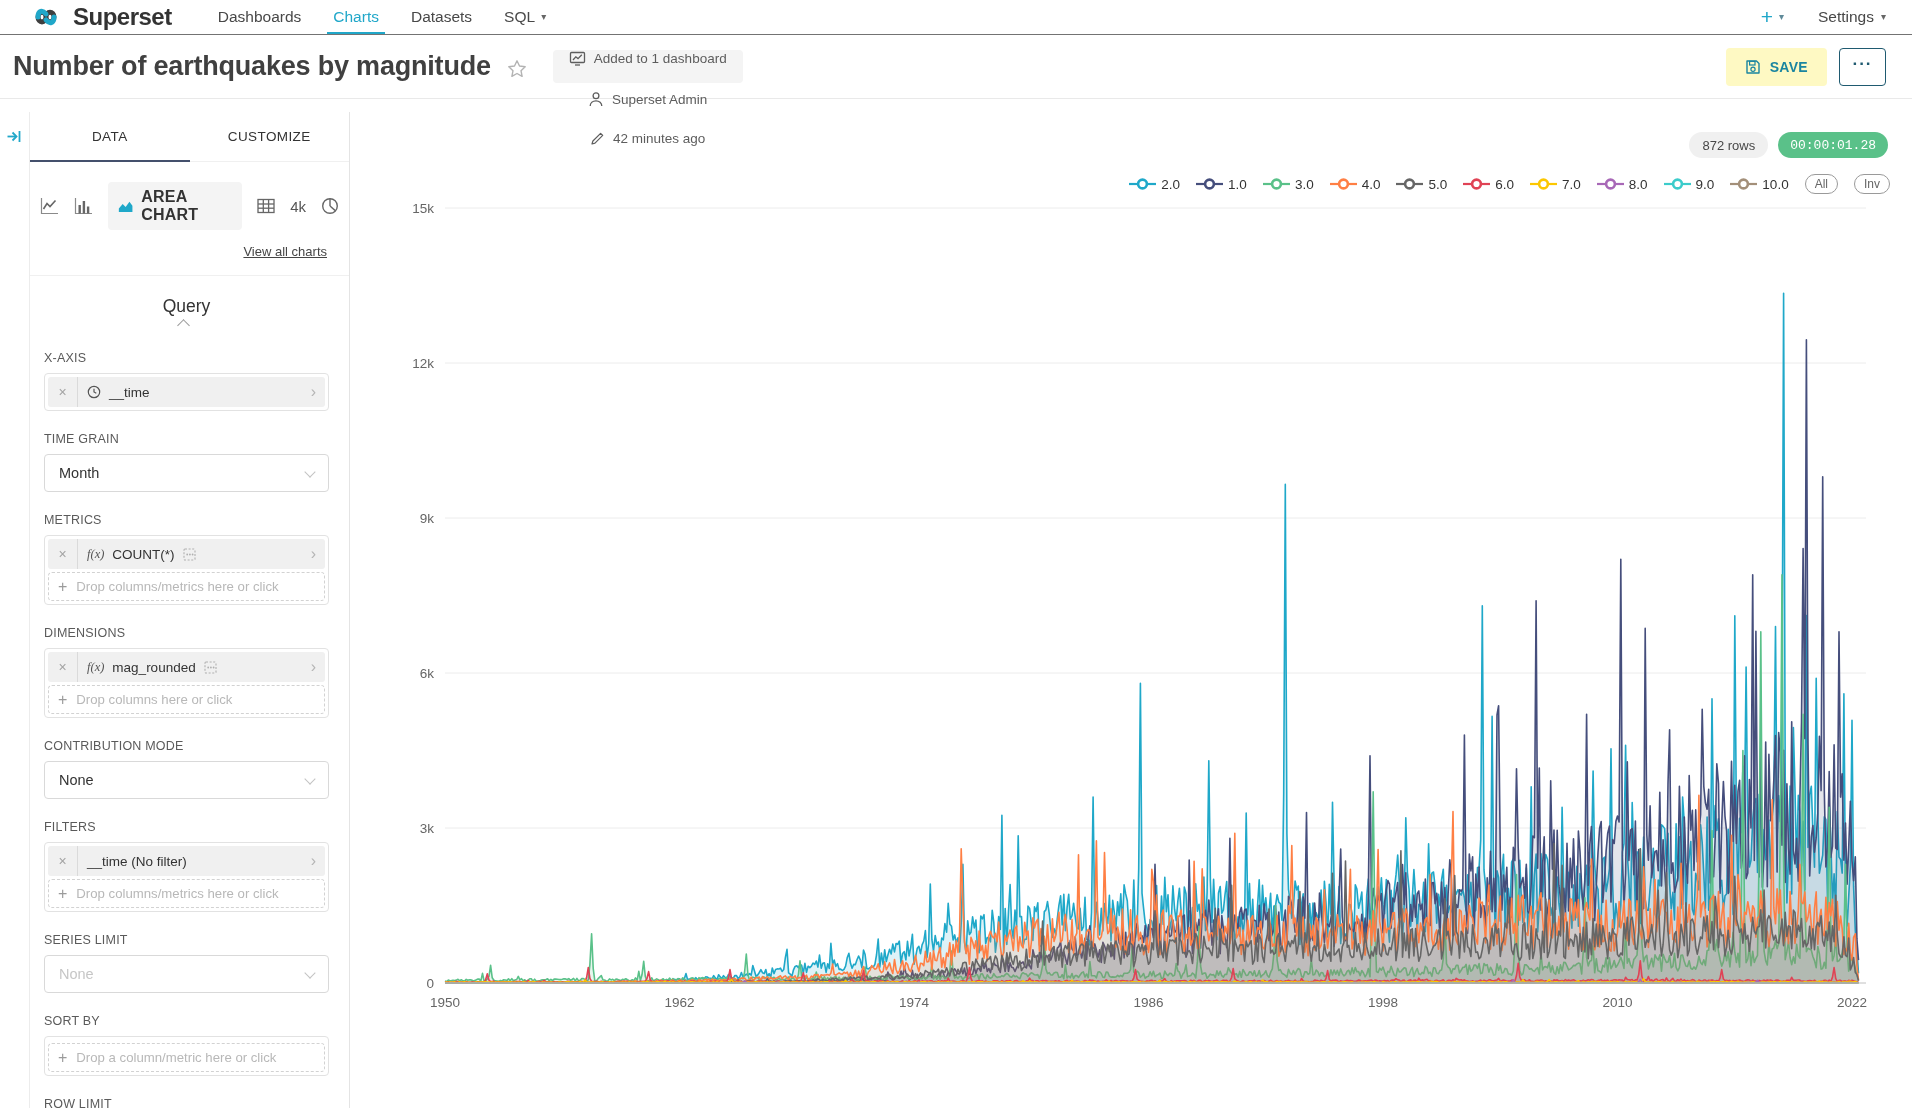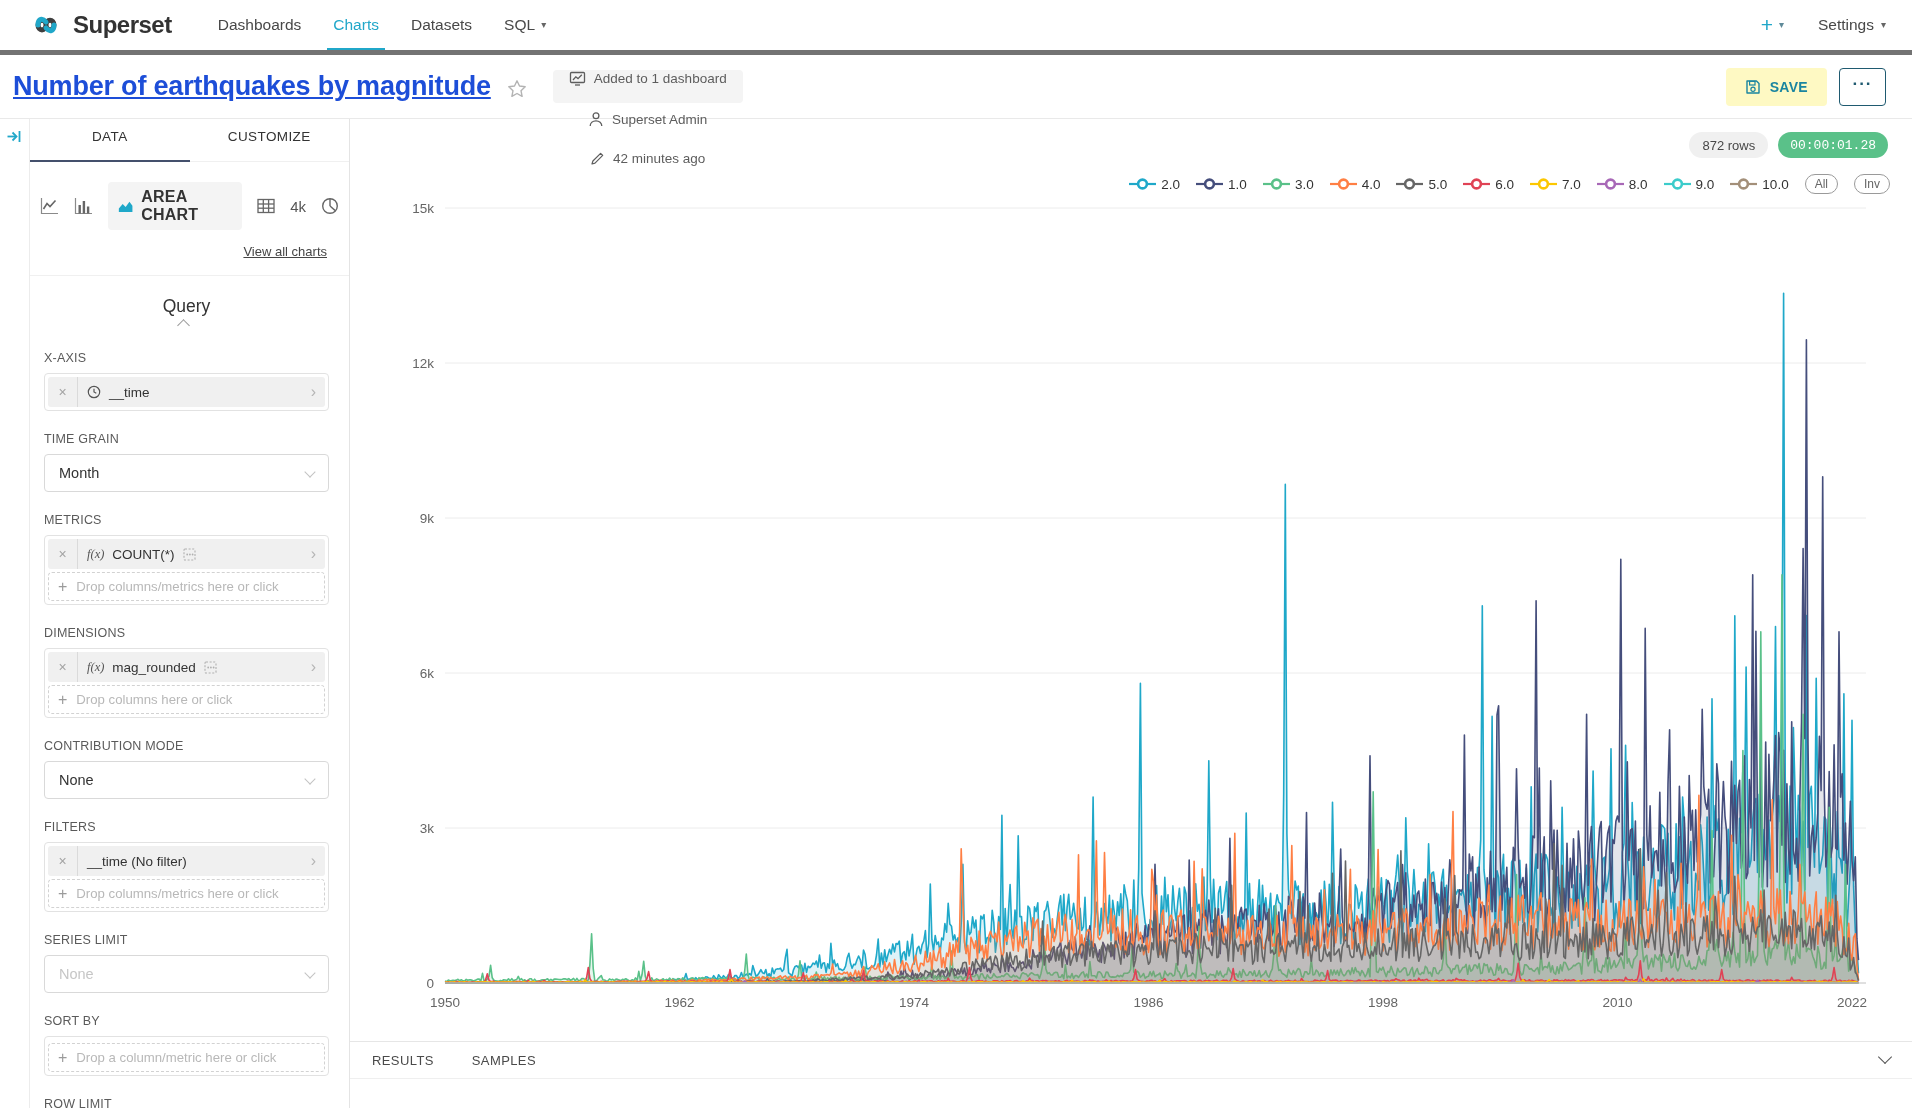--- a/index.html
+++ b/index.html
@@ -1,41 +1,41 @@
 <!DOCTYPE html>
 <html><head>
 <meta charset="utf-8">
 <style>
   * { box-sizing: border-box; margin: 0; padding: 0; }
   html,body { width:1912px; height:1108px; overflow:hidden; background:#fff;
     font-family:"Liberation Sans", sans-serif; color:#333; }
 
   
-  .navbar { height:55px; display:flex; align-items:stretch; padding:0 26px 0 28px;
-    border-bottom:5px solid #737373; background:#fff; position:relative; z-index:5;}
+  .navbar { height:35px; display:flex; align-items:stretch; padding:0 26px 0 28px;
+    border-bottom:1px solid #737373; background:#fff; position:relative; z-index:5;}
   .brand { display:flex; align-items:center; gap:9px; margin-right:30px; cursor:pointer;}
   .brand-text { font-size:24px; font-weight:700; color:#333; letter-spacing:-0.5px;}
   .nav-items { display:flex; align-items:stretch; }
   .nav-item { display:flex; align-items:center; gap:6px; padding:0 16px; font-size:15.5px;
     color:#484848; cursor:pointer; position:relative;}
   .nav-item.active { color:#20a7c9; }
   .nav-item.active::after { content:""; position:absolute; left:10px; right:10px; bottom:0;
     height:2px; background:#20a7c9; }
   .caret { font-size:10px; color:#666; line-height:1; }
   .caret.teal { color:#20a7c9; }
   .nav-right { margin-left:auto; display:flex; align-items:center; gap:34px; }
   .nav-plus { display:flex; align-items:center; gap:6px; color:#20a7c9; font-size:21px;
     font-weight:500; cursor:pointer;}
   .nav-plus .caret { color:#5f8a99; }
   .nav-settings { display:flex; align-items:center; gap:7px; font-size:15.5px; color:#484848; cursor:pointer;}
 
   
   .chart-header { height:64px; display:flex; align-items:center; padding:0 26px 0 13px;
     border-bottom:1px solid #e9e9e9; background:#fff; position:relative; z-index:4;}
-  .page-title { font-size:27px; font-weight:700; color:#1d4ed8; letter-spacing:-0.2px;text-decoration:underline; }
+  .page-title { font-size:27px; font-weight:700; color:#404040; letter-spacing:-0.2px; }
   .star { margin:4px 0 0 16px; cursor:pointer; }
   .meta-pill { margin-left:26px; display:flex; align-items:center; gap:24px; background:#f4f4f4;
     border-radius:4px; height:33px; padding:0 16px;flex-direction:column; }
   .meta-item { display:flex; align-items:center; gap:8px; font-size:13.5px; color:#5d5d5d; }
   .hdr-right { margin-left:auto; display:flex; align-items:center; gap:12px; }
   .save-btn { display:flex; align-items:center; gap:9px; background:#fef9c3; color:#1a85a0;
     border:none; border-radius:4px; height:38px; padding:0 19px; font-size:14px; font-weight:700;
     letter-spacing:.3px; cursor:pointer; font-family:inherit;}
   .more-btn { width:47px; height:38px; border:1.5px solid #1f5a70; border-radius:4px; background:#fff;
     color:#1f5a70; font-size:17px; font-weight:700; letter-spacing:1px; cursor:pointer; line-height:1;
@@ -460,20 +460,13 @@
       <path d="M95.0 871.0L96.6 871.0L98.3 870.9L99.9 871.0L101.5 871.0L103.1 871.0L104.8 870.9L106.4 870.9L108.0 871.0L109.7 871.0L111.3 871.0L112.9 870.9L114.5 870.9L116.2 871.0L117.8 870.9L119.4 870.9L121.1 870.9L122.7 871.0L124.3 871.0L125.9 871.0L127.6 871.0L129.2 871.0L130.8 871.0L132.5 870.9L134.1 870.9L135.7 871.0L137.3 871.0L139.0 871.0L140.6 870.9L142.2 871.0L143.9 870.9L145.5 870.9L147.1 871.0L148.7 871.0L150.4 870.9L152.0 871.0L153.6 870.9L155.3 870.9L156.9 870.9L158.5 871.0L160.1 870.9L161.8 871.0L163.4 870.9L165.0 870.9L166.7 870.9L168.3 871.0L169.9 871.0L171.5 870.9L173.2 871.0L174.8 871.0L176.4 870.9L178.1 870.9L179.7 871.0L181.3 870.9L182.9 870.9L184.6 870.9L186.2 871.0L187.8 870.9L189.5 870.9L191.1 871.0L192.7 870.9L194.3 870.9L196.0 871.0L197.6 870.9L199.2 871.0L200.9 871.0L202.5 870.9L204.1 870.9L205.7 871.0L207.4 871.0L209.0 870.9L210.6 871.0L212.3 870.9L213.9 870.9L215.5 870.9L217.1 870.9L218.8 870.9L220.4 870.9L222.0 870.9L223.6 871.0L225.3 871.0L226.9 871.0L228.5 871.0L230.2 870.9L231.8 871.0L233.4 871.0L235.0 870.9L236.7 870.9L238.3 871.0L239.9 870.9L241.6 871.0L243.2 871.0L244.8 871.0L246.4 871.0L248.1 871.0L249.7 870.9L251.3 871.0L253.0 871.0L254.6 871.0L256.2 870.9L257.8 871.0L259.5 870.9L261.1 870.9L262.7 870.9L264.4 870.9L266.0 871.0L267.6 871.0L269.2 870.9L270.9 871.0L272.5 870.9L274.1 871.0L275.8 870.9L277.4 870.9L279.0 871.0L280.6 871.0L282.3 870.9L283.9 871.0L285.5 870.9L287.2 870.9L288.8 871.0L290.4 871.0L292.0 871.0L293.7 870.9L295.3 871.0L296.9 870.9L298.6 870.9L300.2 871.0L301.8 870.9L303.4 870.9L305.1 870.9L306.7 870.9L308.3 871.0L310.0 871.0L311.6 871.0L313.2 870.9L314.8 870.9L316.5 871.0L318.1 871.0L319.7 871.0L321.4 871.0L323.0 870.9L324.6 870.9L326.2 871.0L327.9 871.0L329.5 871.0L331.1 871.0L332.8 870.9L334.4 871.0L336.0 871.0L337.6 871.0L339.3 870.9L340.9 871.0L342.5 871.0L344.2 870.9L345.8 871.0L347.4 871.0L349.0 871.0L350.7 871.0L352.3 871.0L353.9 871.0L355.6 871.0L357.2 870.9L358.8 870.9L360.4 871.0L362.1 871.0L363.7 870.9L365.3 870.9L367.0 870.9L368.6 870.9L370.2 870.9L371.8 871.0L373.5 871.0L375.1 871.0L376.7 871.0L378.4 870.9L380.0 871.0L381.6 871.0L383.2 871.0L384.9 870.9L386.5 871.0L388.1 871.0L389.8 871.0L391.4 871.0L393.0 870.9L394.6 870.9L396.3 871.0L397.9 870.9L399.5 870.9L401.2 870.9L402.8 870.9L404.4 870.9L406.0 870.9L407.7 870.9L409.3 871.0L410.9 871.0L412.6 871.0L414.2 871.0L415.8 871.0L417.4 870.9L419.1 870.9L420.7 870.9L422.3 870.9L424.0 871.0L425.6 871.0L427.2 871.0L428.8 870.9L430.5 870.9L432.1 871.0L433.7 871.0L435.4 871.0L437.0 871.0L438.6 871.0L440.2 870.9L441.9 871.0L443.5 871.0L445.1 871.0L446.8 871.0L448.4 870.9L450.0 871.0L451.6 871.0L453.3 870.9L454.9 870.9L456.5 870.9L458.1 871.0L459.8 870.9L461.4 870.9L463.0 870.9L464.7 870.9L466.3 871.0L467.9 870.9L469.5 870.9L471.2 870.9L472.8 871.0L474.4 871.0L476.1 871.0L477.7 871.0L479.3 870.9L480.9 871.0L482.6 870.9L484.2 870.9L485.8 871.0L487.5 871.0L489.1 870.9L490.7 871.0L492.3 870.9L494.0 870.9L495.6 871.0L497.2 871.0L498.9 871.0L500.5 870.9L502.1 870.9L503.7 870.9L505.4 871.0L507.0 871.0L508.6 870.9L510.3 871.0L511.9 871.0L513.5 871.0L515.1 870.9L516.8 871.0L518.4 870.9L520.0 871.0L521.7 871.0L523.3 870.9L524.9 871.0L526.5 871.0L528.2 871.0L529.8 871.0L531.4 870.9L533.1 870.9L534.7 871.0L536.3 871.0L537.9 870.9L539.6 871.0L541.2 871.0L542.8 871.0L544.5 870.9L546.1 870.9L547.7 870.9L549.3 870.9L551.0 871.0L552.6 870.9L554.2 870.9L555.9 871.0L557.5 870.9L559.1 871.0L560.7 870.9L562.4 870.9L564.0 870.9L565.6 871.0L567.3 870.9L568.9 871.0L570.5 871.0L572.1 871.0L573.8 870.9L575.4 870.9L577.0 870.9L578.7 871.0L580.3 871.0L581.9 870.9L583.5 870.9L585.2 871.0L586.8 870.9L588.4 870.9L590.1 871.0L591.7 871.0L593.3 871.0L594.9 871.0L596.6 871.0L598.2 871.0L599.8 870.9L601.5 870.9L603.1 871.0L604.7 871.0L606.3 870.9L608.0 871.0L609.6 870.9L611.2 870.9L612.9 870.9L614.5 871.0L616.1 871.0L617.7 870.9L619.4 870.9L621.0 871.0L622.6 870.9L624.3 870.9L625.9 870.9L627.5 870.9L629.1 870.9L630.8 870.9L632.4 870.9L634.0 870.9L635.7 871.0L637.3 870.9L638.9 871.0L640.5 870.9L642.2 870.9L643.8 871.0L645.4 871.0L647.1 870.9L648.7 870.9L650.3 871.0L651.9 870.9L653.6 871.0L655.2 871.0L656.8 870.9L658.5 870.9L660.1 871.0L661.7 871.0L663.3 871.0L665.0 870.9L666.6 871.0L668.2 871.0L669.9 870.9L671.5 871.0L673.1 871.0L674.7 871.0L676.4 871.0L678.0 871.0L679.6 871.0L681.3 871.0L682.9 870.9L684.5 871.0L686.1 870.9L687.8 871.0L689.4 870.9L691.0 871.0L692.6 871.0L694.3 870.9L695.9 870.9L697.5 871.0L699.2 871.0L700.8 870.9L702.4 870.9L704.0 871.0L705.7 870.9L707.3 871.0L708.9 870.9L710.6 870.9L712.2 871.0L713.8 871.0L715.4 871.0L717.1 870.9L718.7 871.0L720.3 871.0L722.0 870.9L723.6 871.0L725.2 871.0L726.8 870.9L728.5 870.9L730.1 870.9L731.7 870.9L733.4 871.0L735.0 870.9L736.6 870.9L738.2 871.0L739.9 871.0L741.5 871.0L743.1 871.0L744.8 870.9L746.4 870.9L748.0 870.9L749.6 870.9L751.3 871.0L752.9 871.0L754.5 871.0L756.2 870.9L757.8 871.0L759.4 870.9L761.0 870.9L762.7 870.9L764.3 871.0L765.9 871.0L767.6 870.9L769.2 870.9L770.8 870.9L772.4 870.9L774.1 871.0L775.7 871.0L777.3 871.0L779.0 870.9L780.6 871.0L782.2 870.9L783.8 871.0L785.5 870.9L787.1 870.9L788.7 870.9L790.4 870.9L792.0 871.0L793.6 871.0L795.2 871.0L796.9 870.9L798.5 871.0L800.1 870.9L801.8 871.0L803.4 870.9L805.0 870.9L806.6 870.9L808.3 871.0L809.9 871.0L811.5 871.0L813.2 871.0L814.8 871.0L816.4 871.0L818.0 870.9L819.7 870.9L821.3 870.9L822.9 871.0L824.6 871.0L826.2 870.9L827.8 871.0L829.4 871.0L831.1 871.0L832.7 871.0L834.3 870.9L836.0 871.0L837.6 871.0L839.2 870.9L840.8 871.0L842.5 870.9L844.1 871.0L845.7 871.0L847.4 871.0L849.0 870.9L850.6 870.9L852.2 870.9L853.9 870.9L855.5 871.0L857.1 871.0L858.8 871.0L860.4 870.9L862.0 870.9L863.6 870.9L865.3 870.9L866.9 871.0L868.5 871.0L870.2 870.9L871.8 871.0L873.4 871.0L875.0 870.9L876.7 870.9L878.3 870.9L879.9 871.0L881.6 871.0L883.2 871.0L884.8 870.9L886.4 871.0L888.1 871.0L889.7 870.9L891.3 871.0L893.0 871.0L894.6 870.9L896.2 871.0L897.8 870.9L899.5 870.9L901.1 870.9L902.7 870.9L904.4 871.0L906.0 871.0L907.6 871.0L909.2 871.0L910.9 870.9L912.5 871.0L914.1 870.9L915.8 871.0L917.4 870.9L919.0 871.0L920.6 871.0L922.3 871.0L923.9 870.9L925.5 871.0L927.1 870.9L928.8 871.0L930.4 870.9L932.0 870.9L933.7 871.0L935.3 870.9L936.9 871.0L938.5 870.9L940.2 870.9L941.8 870.9L943.4 870.9L945.1 870.9L946.7 871.0L948.3 870.9L949.9 870.9L951.6 871.0L953.2 871.0L954.8 870.9L956.5 871.0L958.1 870.9L959.7 870.9L961.3 871.0L963.0 871.0L964.6 870.9L966.2 870.9L967.9 871.0L969.5 871.0L971.1 870.9L972.7 871.0L974.4 871.0L976.0 871.0L977.6 870.9L979.3 870.9L980.9 871.0L982.5 870.9L984.1 871.0L985.8 871.0L987.4 870.9L989.0 871.0L990.7 871.0L992.3 870.9L993.9 871.0L995.5 871.0L997.2 870.9L998.8 870.9L1000.4 870.9L1002.1 870.9L1003.7 871.0L1005.3 871.0L1006.9 870.9L1008.6 870.9L1010.2 871.0L1011.8 870.9L1013.5 870.9L1015.1 870.9L1016.7 870.9L1018.3 870.9L1020.0 870.9L1021.6 871.0L1023.2 870.9L1024.9 871.0L1026.5 870.9L1028.1 871.0L1029.7 870.9L1031.4 871.0L1033.0 870.9L1034.6 870.9L1036.3 870.9L1037.9 871.0L1039.5 870.9L1041.1 871.0L1042.8 871.0L1044.4 871.0L1046.0 870.9L1047.7 871.0L1049.3 870.9L1050.9 871.0L1052.5 871.0L1054.2 870.9L1055.8 871.0L1057.4 871.0L1059.1 870.9L1060.7 870.9L1062.3 871.0L1063.9 871.0L1065.6 871.0L1067.2 871.0L1068.8 870.9L1070.5 871.0L1072.1 870.9L1073.7 871.0L1075.3 870.9L1077.0 871.0L1078.6 871.0L1080.2 871.0L1081.9 871.0L1083.5 871.0L1085.1 871.0L1086.7 870.8L1088.4 871.0L1090.0 871.0L1091.6 870.9L1093.3 871.0L1094.9 871.0L1096.5 870.9L1098.1 870.9L1099.8 871.0L1101.4 871.0L1103.0 871.0L1104.7 871.0L1106.3 870.9L1107.9 870.9L1109.5 870.9L1111.2 870.9L1112.8 870.9L1114.4 870.9L1116.1 870.9L1117.7 871.0L1119.3 871.0L1120.9 871.0L1122.6 870.9L1124.2 871.0L1125.8 870.9L1127.5 870.9L1129.1 871.0L1130.7 871.0L1132.3 871.0L1134.0 870.9L1135.6 870.9L1137.2 871.0L1138.9 871.0L1140.5 871.0L1142.1 870.9L1143.7 870.9L1145.4 871.0L1147.0 870.9L1148.6 870.9L1150.3 870.9L1151.9 870.9L1153.5 871.0L1155.1 870.9L1156.8 871.0L1158.4 871.0L1160.0 871.0L1161.6 870.9L1163.3 870.9L1164.9 871.0L1166.5 871.0L1168.2 871.0L1169.8 871.0L1171.4 871.0L1173.0 870.9L1174.7 871.0L1176.3 870.9L1177.9 871.0L1179.6 870.9L1181.2 871.0L1182.8 871.0L1184.4 870.9L1186.1 870.9L1187.7 870.9L1189.3 871.0L1191.0 870.9L1192.6 871.0L1194.2 870.9L1195.8 870.9L1197.5 871.0L1199.1 871.0L1200.7 870.9L1202.4 870.9L1204.0 870.9L1205.6 871.0L1207.2 871.0L1208.9 871.0L1210.5 871.0L1212.1 871.0L1213.8 870.9L1215.4 870.9L1217.0 871.0L1218.6 870.9L1220.3 871.0L1221.9 871.0L1223.5 871.0L1225.2 871.0L1226.8 871.0L1228.4 870.9L1230.0 870.9L1231.7 871.0L1233.3 870.9L1234.9 870.9L1236.6 871.0L1238.2 871.0L1239.8 871.0L1241.4 871.0L1243.1 871.0L1244.7 871.0L1246.3 871.0L1248.0 870.9L1249.6 871.0L1251.2 870.9L1252.8 871.0L1254.5 870.9L1256.1 871.0L1257.7 871.0L1259.4 871.0L1261.0 871.0L1262.6 871.0L1264.2 870.9L1265.9 871.0L1267.5 870.9L1269.1 870.9L1270.8 871.0L1272.4 870.9L1274.0 871.0L1275.6 870.9L1277.3 870.9L1278.9 870.9L1280.5 871.0L1282.2 870.9L1283.8 871.0L1285.4 871.0L1287.0 871.0L1288.7 871.0L1290.3 871.0L1291.9 871.0L1293.6 870.9L1295.2 870.9L1296.8 871.0L1298.4 871.0L1300.1 870.9L1301.7 870.9L1303.3 870.9L1305.0 871.0L1306.6 871.0L1308.2 870.9L1309.8 871.0L1311.5 871.0L1313.1 870.9L1314.7 871.0L1316.4 870.9L1318.0 871.0L1319.6 871.0L1321.2 871.0L1322.9 871.0L1324.5 871.0L1326.1 870.9L1327.8 871.0L1329.4 870.9L1331.0 870.9L1332.6 870.9L1334.3 871.0L1335.9 870.9L1337.5 871.0L1339.2 871.0L1340.8 870.9L1342.4 870.9L1344.0 871.0L1345.7 871.0L1347.3 871.0L1348.9 871.0L1350.6 871.0L1352.2 871.0L1353.8 870.9L1355.4 871.0L1357.1 870.9L1358.7 871.0L1360.3 871.0L1362.0 870.9L1363.6 871.0L1365.2 870.9L1366.8 871.0L1368.5 871.0L1370.1 871.0L1371.7 871.0L1373.4 870.9L1375.0 870.9L1376.6 870.9L1378.2 870.9L1379.9 871.0L1381.5 870.9L1383.1 870.9L1384.8 870.9L1386.4 871.0L1388.0 870.9L1389.6 870.9L1391.3 870.9L1392.9 870.9L1394.5 870.9L1396.1 870.9L1397.8 870.9L1399.4 871.0L1401.0 870.9L1402.7 871.0L1404.3 871.0L1405.9 870.9L1407.5 871.0L1409.2 870.9L1410.8 871.0L1412.4 871.0L1414.1 871.0L1415.7 871.0L1417.3 871.0L1418.9 871.0L1420.6 870.9L1422.2 870.9L1423.8 870.9L1425.5 871.0L1427.1 871.0L1428.7 871.0L1430.3 871.0L1432.0 871.0L1433.6 871.0L1435.2 871.0L1436.9 871.0L1438.5 870.9L1440.1 871.0L1441.7 871.0L1443.4 871.0L1445.0 870.9L1446.6 871.0L1448.3 871.0L1449.9 871.0L1451.5 871.0L1453.1 870.9L1454.8 871.0L1456.4 871.0L1458.0 870.9L1459.7 871.0L1461.3 871.0L1462.9 870.9L1464.5 870.9L1466.2 871.0L1467.8 870.9L1469.4 870.9L1471.1 870.9L1472.7 870.9L1474.3 871.0L1475.9 871.0L1477.6 871.0L1479.2 870.9L1480.8 871.0L1482.5 871.0L1484.1 871.0L1485.7 870.9L1487.3 870.9L1489.0 871.0L1490.6 871.0L1492.2 871.0L1493.9 871.0L1495.5 871.0L1497.1 870.9L1498.7 870.9L1500.4 871.0L1502.0 870.9L1503.6 870.9L1505.3 870.9L1506.9 871.0L1508.5 871.0" fill="none" stroke="#A38F79" stroke-width="1.6" stroke-linejoin="round"></path>
       <line x1="95" y1="871" x2="1516" y2="871" stroke="#c0c0c0" stroke-width="1"></line>
       <text x="95" y="895" text-anchor="middle" font-size="13.5" fill="#666" font-family="Liberation Sans, sans-serif">1950</text>
       <text x="329.5" y="895" text-anchor="middle" font-size="13.5" fill="#666" font-family="Liberation Sans, sans-serif">1962</text>
       <text x="564" y="895" text-anchor="middle" font-size="13.5" fill="#666" font-family="Liberation Sans, sans-serif">1974</text>
       <text x="798.5" y="895" text-anchor="middle" font-size="13.5" fill="#666" font-family="Liberation Sans, sans-serif">1986</text>
       <text x="1033" y="895" text-anchor="middle" font-size="13.5" fill="#666" font-family="Liberation Sans, sans-serif">1998</text>
       <text x="1267.5" y="895" text-anchor="middle" font-size="13.5" fill="#666" font-family="Liberation Sans, sans-serif">2010</text>
       <text x="1502" y="895" text-anchor="middle" font-size="13.5" fill="#666" font-family="Liberation Sans, sans-serif">2022</text>
     </svg>
-  <div class="results-panel">
-    <div class="rtabs">
-      <span class="rtab">RESULTS</span>
-      <span class="rtab">SAMPLES</span>
-      <span class="rchev"></span>
-    </div>
-  </div>
 </div>
 
 </body></html>

